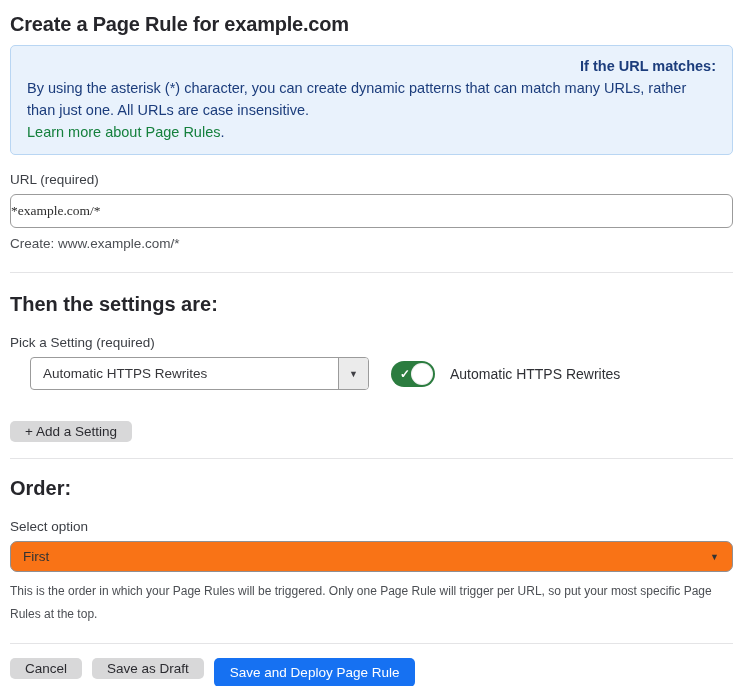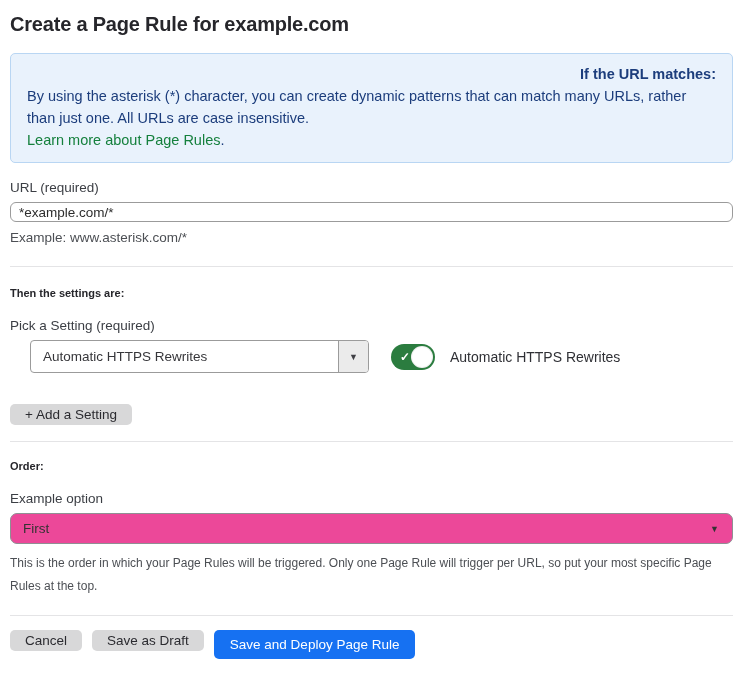--- a/index.html
+++ b/index.html
@@ -4,47 +4,47 @@
 <style>
   * { margin:0; padding:0; box-sizing:border-box; }
   html,body { width:743px; height:686px; background:#ffffff; overflow:hidden; }
   body {
     font-family:"Liberation Sans", sans-serif;
     color:#2b2b31;
     padding:13px 10px 0;
   }
   .page-title {
     font-size:20px; font-weight:700; color:#26262b;
-    letter-spacing:-0.2px; margin-bottom:17px;
+    letter-spacing:-0.2px; margin-bottom:9px;
   }
   .info-box {
     background:#e9f2fc;
     border:1px solid #b9d6f3;
     border-radius:5px;
     padding:9px 16px 11px;
     color:#1c3d7c;
     font-size:14.5px;
     line-height:22px;
   }
   .info-heading { font-weight:700;text-align:right; }
   .info-link { color:#15803d; cursor:pointer; }
   .info-link-suffix { color:#1c3d7c; }
 
   .field-label { font-size:13.5px; color:#3b3e44; margin:17px 0 7px; }
   .text-input {
-    width:100%; height:20px;
+    width:100%; height:34px;
     border:1px solid #9b9b9b; border-radius:6px;
-    padding:0 8px; font-size:13.5px; color:#2d2d2d;
-    font-family:Liberation Sans, sans-serif; background:#fff; outline:none;
+    padding:0 0; font-size:13.5px; color:#2d2d2d;
+    font-family:Liberation Serif, serif; background:#fff; outline:none;
   }
   .helper { font-size:13.5px; color:#4c4f54; margin-top:8px; }
 
   .divider { border:none; border-top:1px solid #e4e4e6; margin:21px 0 20px; }
 
-  .section-heading { font-size:11px; font-weight:700; color:#26262b; margin-bottom:19px; }
+  .section-heading { font-size:20px; font-weight:700; color:#26262b; margin-bottom:19px; }
 
   .setting-row { display:flex; align-items:center;margin-left:20px; }
   .select-box {
     width:339px; height:33px;
     border:1px solid #9b9b9b; border-radius:4px;
     display:flex; overflow:hidden; background:#fff; cursor:pointer;
   }
   .select-value {
     flex:1; display:flex; align-items:center;
     padding-left:12px; font-size:13.5px; color:#36363a;
@@ -74,21 +74,21 @@
     height:21px; padding:0 15px;
     font-size:13.5px; color:#2b2b30;
   }
   .add-setting { margin-top:31px; }
 
   .order-select {
     width:100%; height:31px;
     border:1px solid #8f8f93; border-radius:7px;
     display:flex; align-items:center; justify-content:space-between;
     padding:0 13px 0 12px; font-size:13.5px; color:#333333;
-    background:#ec4899; cursor:pointer;
+    background:#f97316; cursor:pointer;
   }
   .order-arrow { font-size:9px; color:#333333; }
   .order-helper { font-size:12px; color:#4c4f54; line-height:23px; margin-top:8px; }
 
   .footer-row { display:flex; gap:10px; margin-top:14px; }
   .btn-primary {
     background:#1671f2; border:none; border-radius:5px;
     height:29px; padding:0 16px;
     font-size:13.5px; color:#ffffff;
   }
@@ -101,21 +101,21 @@
 <div class="page-title">Create a Page Rule for example.com</div>
 
 <div class="info-box">
   <div class="info-heading">If the URL matches:</div>
   <div>By using the asterisk (*) character, you can create dynamic patterns that can match many URLs, rather than just one. All URLs are case insensitive.</div>
   <div><span class="info-link">Learn more about Page Rules</span><span class="info-link-suffix">.</span></div>
 </div>
 
 <div class="field-label">URL (required)</div>
 <input class="text-input" type="text" value="*example.com/*" style="">
-<div class="helper">Example: www.asterisk.com/*</div>
+<div class="helper">Create: www.example.com/*</div>
 
 <hr class="divider">
 
 <div class="section-heading">Then the settings are:</div>
 <div class="field-label" style="margin-top:0;">Pick a Setting (required)</div>
 
 <div class="setting-row">
   <div class="select-box">
     <div class="select-value">Automatic HTTPS Rewrites</div>
     <div class="select-arrow-btn">
@@ -127,21 +127,21 @@
     <span class="toggle-knob"></span>
   </div>
   <div class="toggle-label">Automatic HTTPS Rewrites</div>
 </div>
 
 <button class="btn-secondary add-setting">+ Add a Setting</button>
 
 <hr class="divider" style="margin-top:16px; margin-bottom:18px;">
 
 <div class="section-heading">Order:</div>
-<div class="field-label" style="margin-top:0;">Example option</div>
+<div class="field-label" style="margin-top:0;">Select option</div>
 
 <div class="order-select">
   <span>First</span>
   <span class="order-arrow">▼</span>
 </div>
 <div class="order-helper">This is the order in which your Page Rules will be triggered. Only one Page Rule will trigger per URL, so put your most specific Page Rules at the top.</div>
 
 <hr class="divider" style="margin-top:17px; margin-bottom:0;">
 
 <div class="footer-row">

